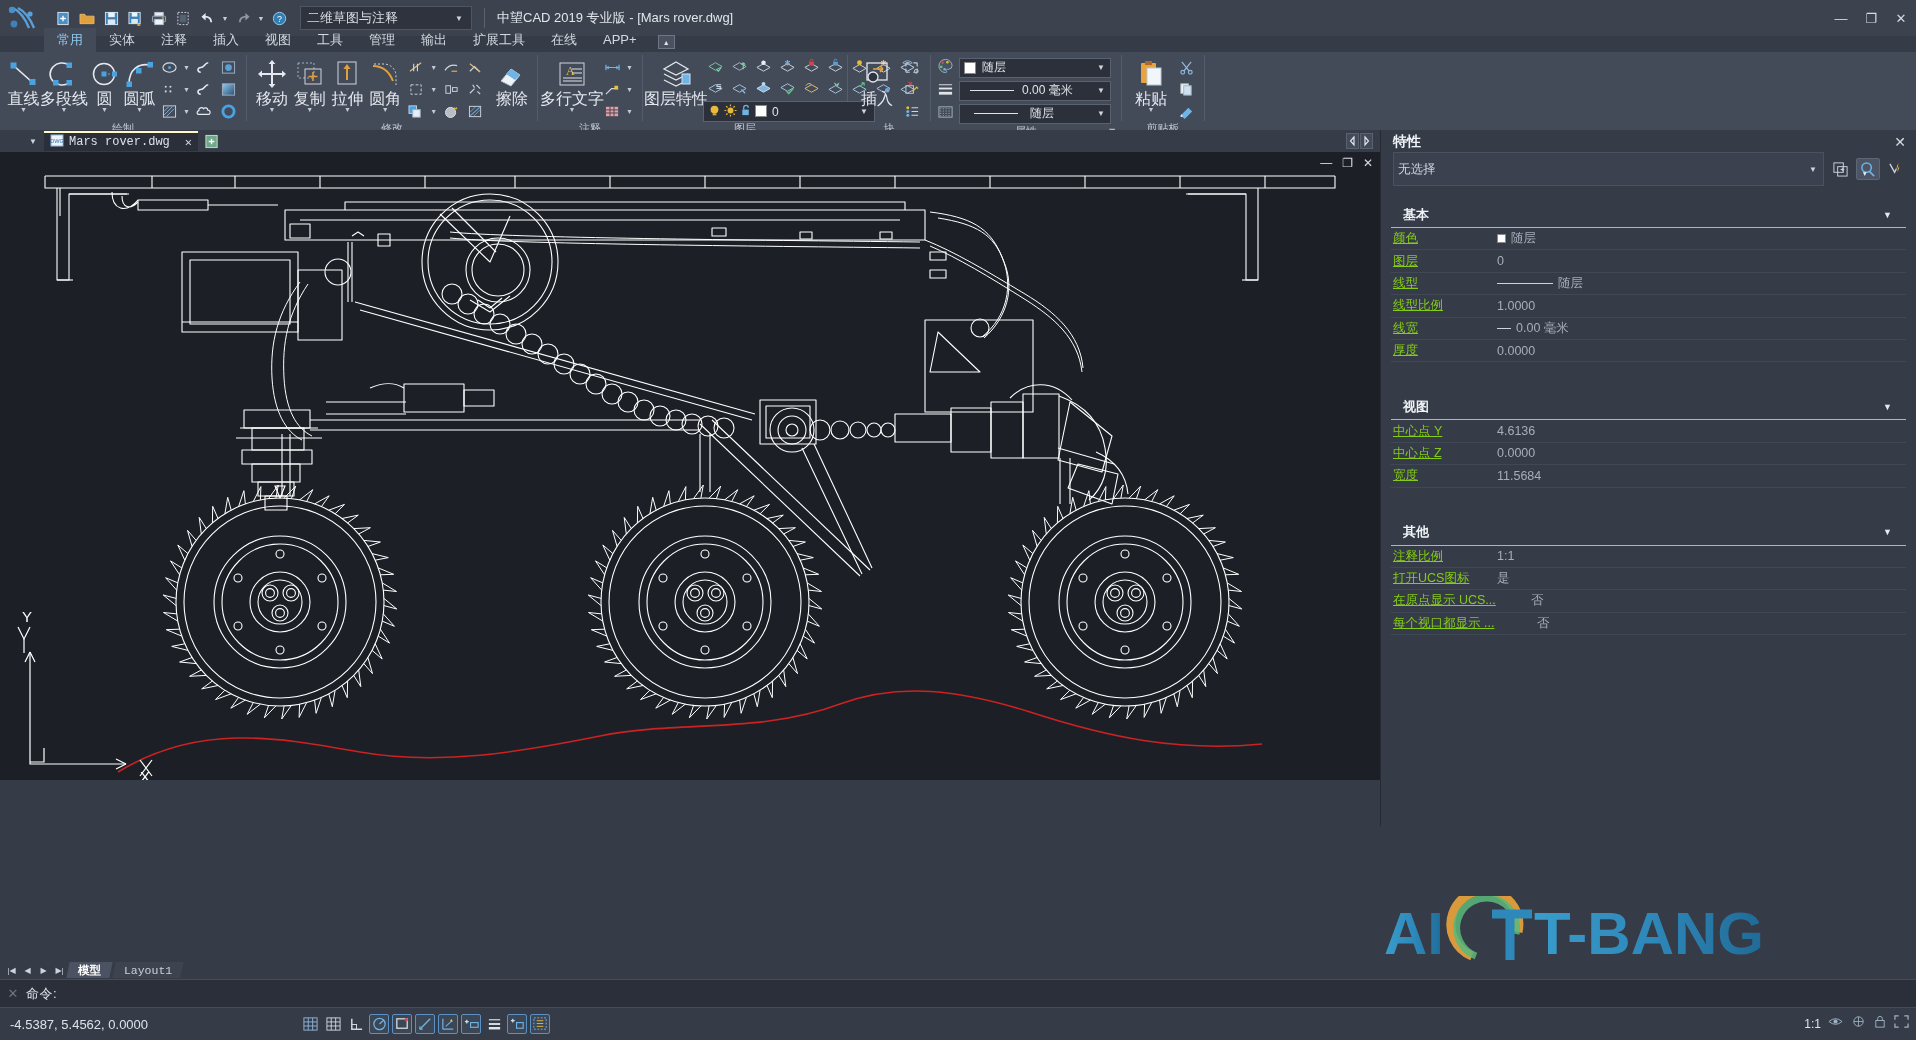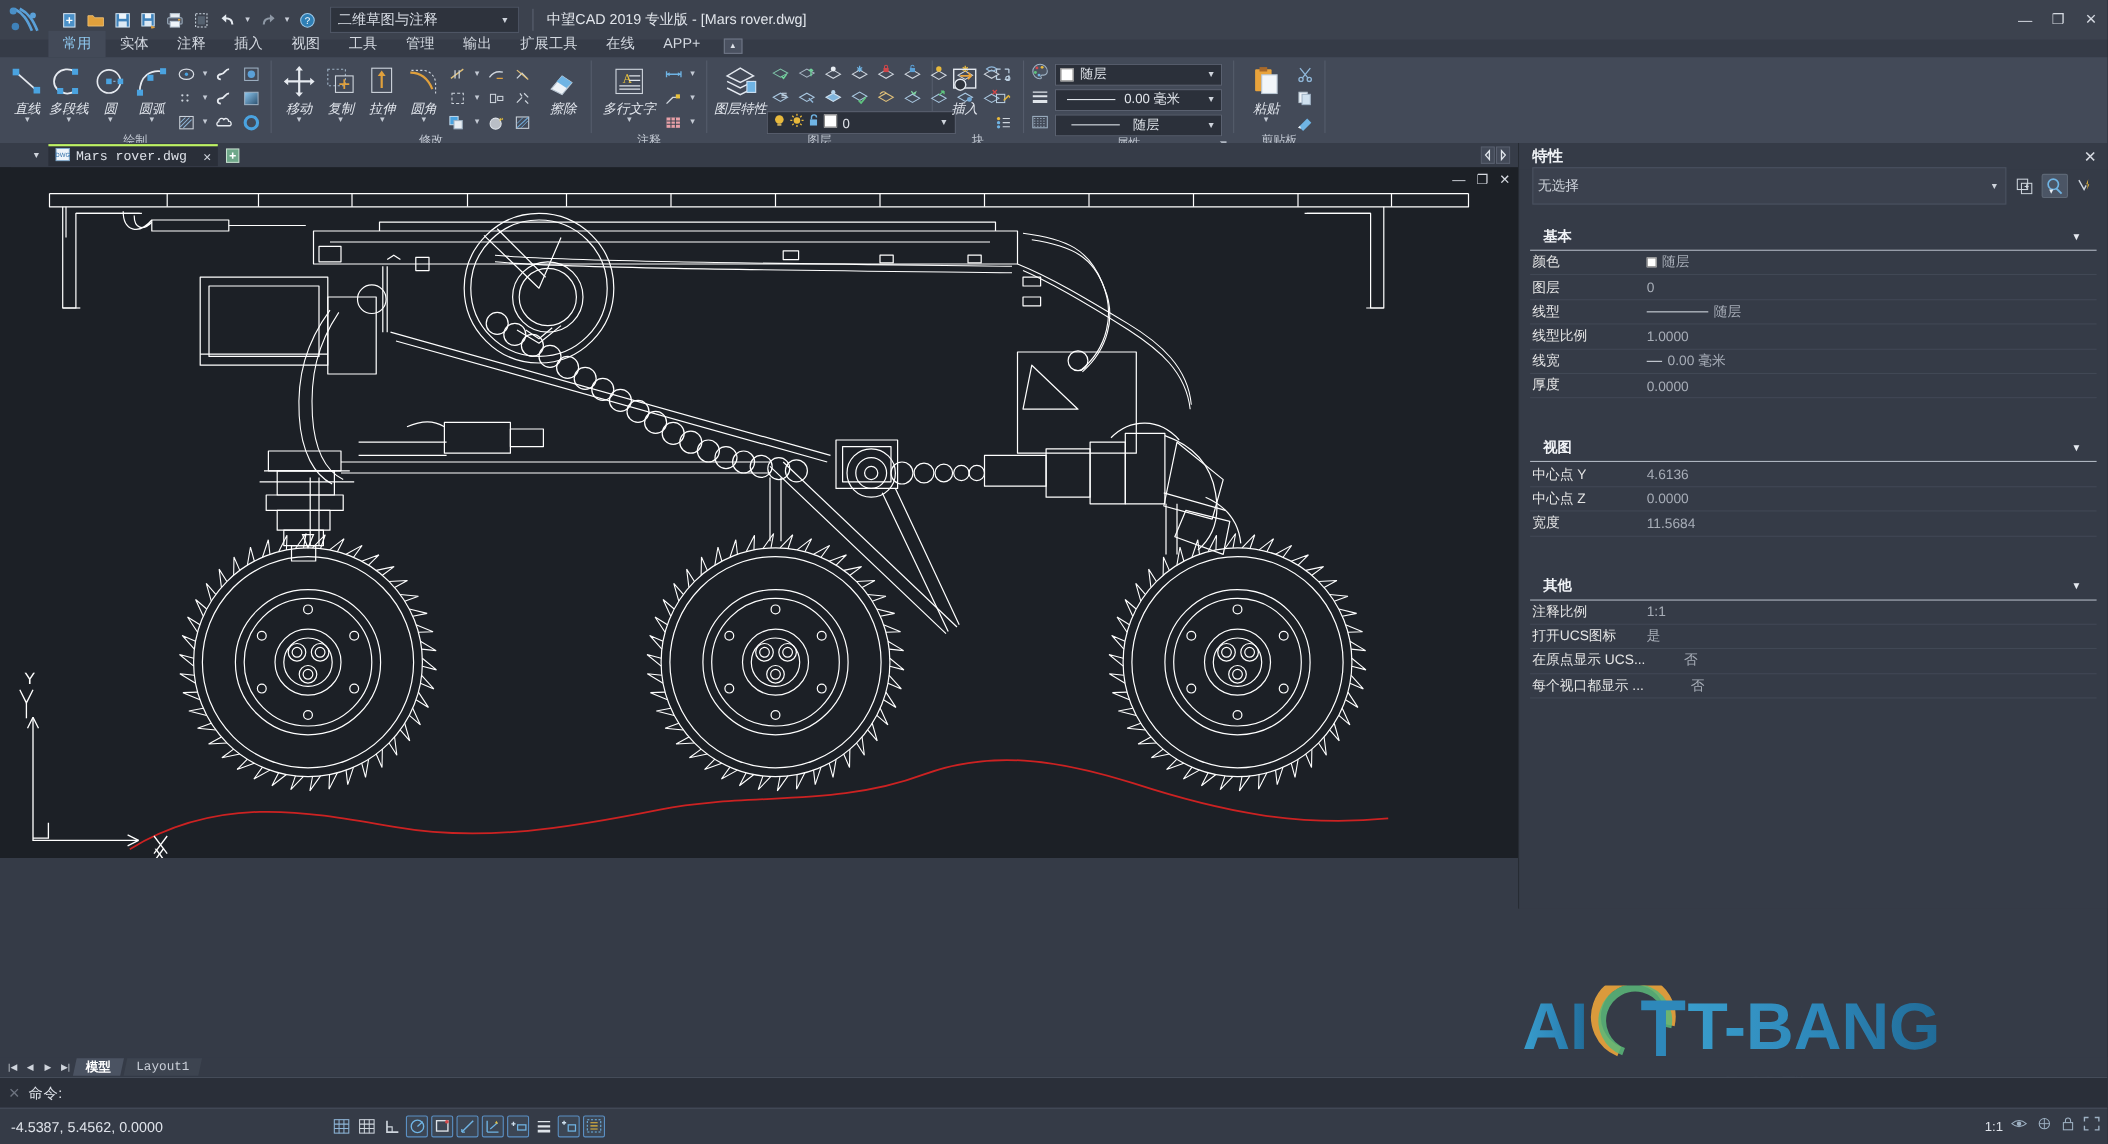--- a/index.html
+++ b/index.html
@@ -61,21 +61,21 @@
   .panel-label {
     text-align: center; font-size: 11px; color: #c3c9d3; height: 13px; line-height: 13px;
   }
   .panel-div { width: 1px; height: 66px; background: #555c6b; margin-top: 3px; }
 
   .bigbtn {
     width: 46px; display: flex; flex-direction: column; align-items: center;
     padding-top: 2px;
   }
   .bigbtn .glyph { height: 34px; display:flex;align-items:center;justify-content:center; }
-  .bigbtn .lbl { font-size: 12px; color: #e3e7ee; line-height: 14px; margin-top:1px; white-space: nowrap; font-style: italic;}
+  .bigbtn .lbl { font-size: 16px; color: #e3e7ee; line-height: 14px; margin-top:1px; white-space: nowrap;}
   .bigbtn .dd { font-size: 7px; color: #c4cad4; line-height: 8px; }
 
   .smallgrid { display: flex; flex-direction: column; justify-content: flex-start; padding-top:1px; }
   .smallrow { display: flex; align-items: center; height: 22px; }
   .sbtn { width: 24px; height: 22px; display:flex; align-items:center; justify-content:center; }
   .sdd { width: 11px; height: 22px; display:flex; align-items:center; justify-content:center; font-size:7px; color:#c4cad4; }
 
   
   .layercombo {
     width: 172px; height: 21px; background: #2b303a; border: 1px solid #5a6170;
@@ -92,21 +92,21 @@
   .propcombo .caret { position:absolute; right:5px; font-size:8px; color:#cfd4dc; }
   .proprow { display:flex; align-items:center; gap:5px; height:23px; }
 
   
   .doctabbar {
     position: absolute; top: 130px; left: 0; width: 1916px; height: 22px;
     background: #363c48; display: flex; align-items: center;
   }
   .doctab-arrow { width: 22px; height: 20px; display:flex;align-items:center;justify-content:center;color:#cfd4dc;font-size:8px; }
   .doctab {
-    height: 20px; background: #2a2f39; border-top: 2px solid #bef264;
+    height: 20px; background: #2a2f39; border-top: 2px solid #fef9c3;
     display: flex; align-items: center; padding: 0 6px 0 6px; gap: 5px;
     font-family: "Liberation Mono", "DejaVu Sans Mono", monospace;
     font-size: 12px; color: #dde1e8;
   }
   .doctab .x { color:#cfd4dc; font-size:12px; margin-left:10px; }
   .newtab { width: 20px; height:18px; display:flex;align-items:center;justify-content:center;margin-left:4px; }
 
   
   .canvaswrap {
     position: absolute; top: 152px; left: 0; width: 1381px; height: 628px;
@@ -146,21 +146,21 @@
   .grouphdr {
     height: 26px; display:flex; align-items:center; justify-content:space-between;
     padding: 0 14px 0 12px; font-size: 13px; font-weight: bold; color: #f0f3f7;
     border-bottom: 1px solid #aeb5c0; margin: 0 10px 0 10px;
   }
   .grouphdr .tri { font-size: 9px; color:#e6eaf0; }
   .prow {
     display:flex; align-items:center; height: 22.4px;
     border-bottom: 1px solid #414855; margin: 0 10px 0 10px;
   }
-  .prow .k { width: 106px; font-size: 12.5px; color: #e5e5e5; padding-left:2px; }
+  .prow .k { width: 106px; font-size: 12.5px; color: #84cc16; padding-left:2px;text-decoration:underline; }
   .prow .v { flex: 1; font-size: 12.5px; color: #a8aeb8; display:flex; align-items:center; gap:5px;}
   .swatch { width: 9px; height: 9px; background:#fff; display:inline-block; border:1px solid #888; }
   .ltline { display:inline-block; width:56px; height:1px; background:#cfd4dc; }
   .ltline.sh { width: 14px; }
   .gap { height: 18px; }
 
   
   .layouttabs {
     position: absolute; left: 0; bottom: 61px; width: 1916px; height: 18px;
     background: #353b47; display:flex; align-items:center; padding-left: 4px; gap:1px;

